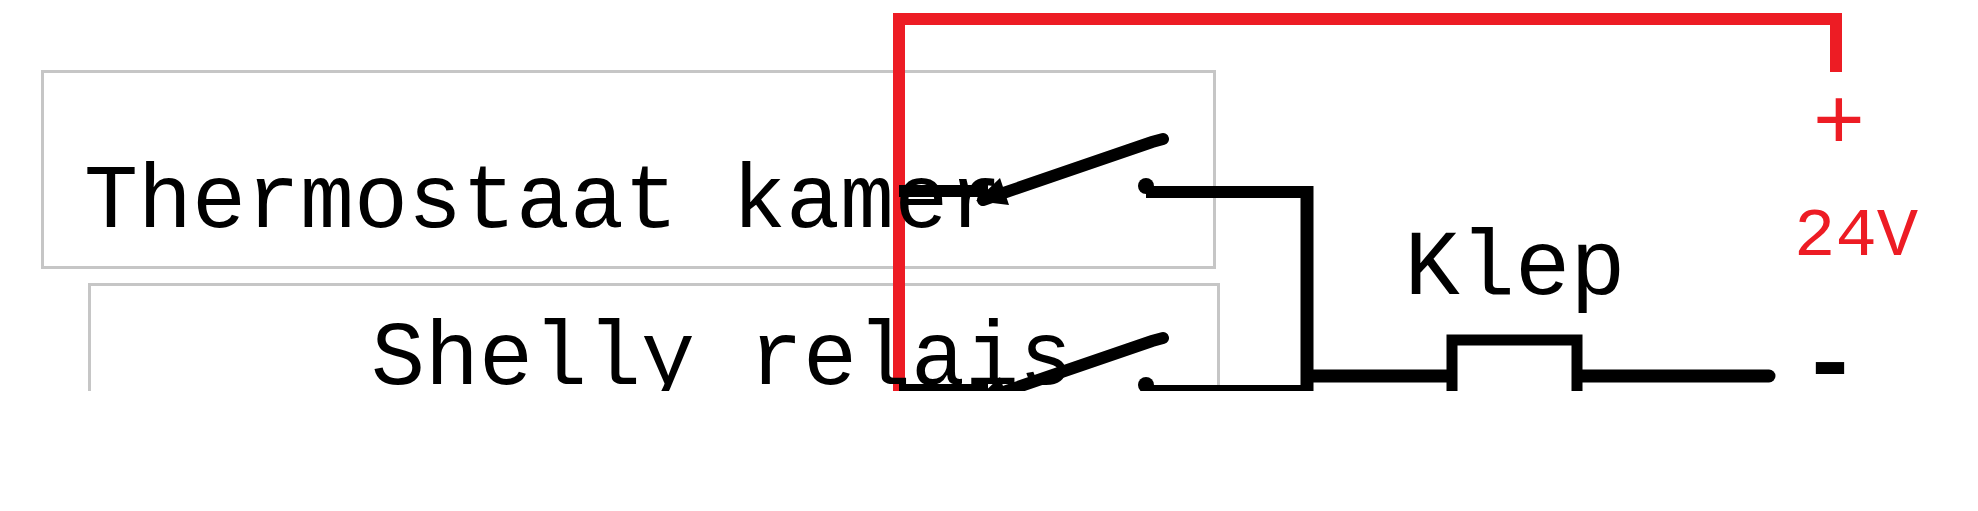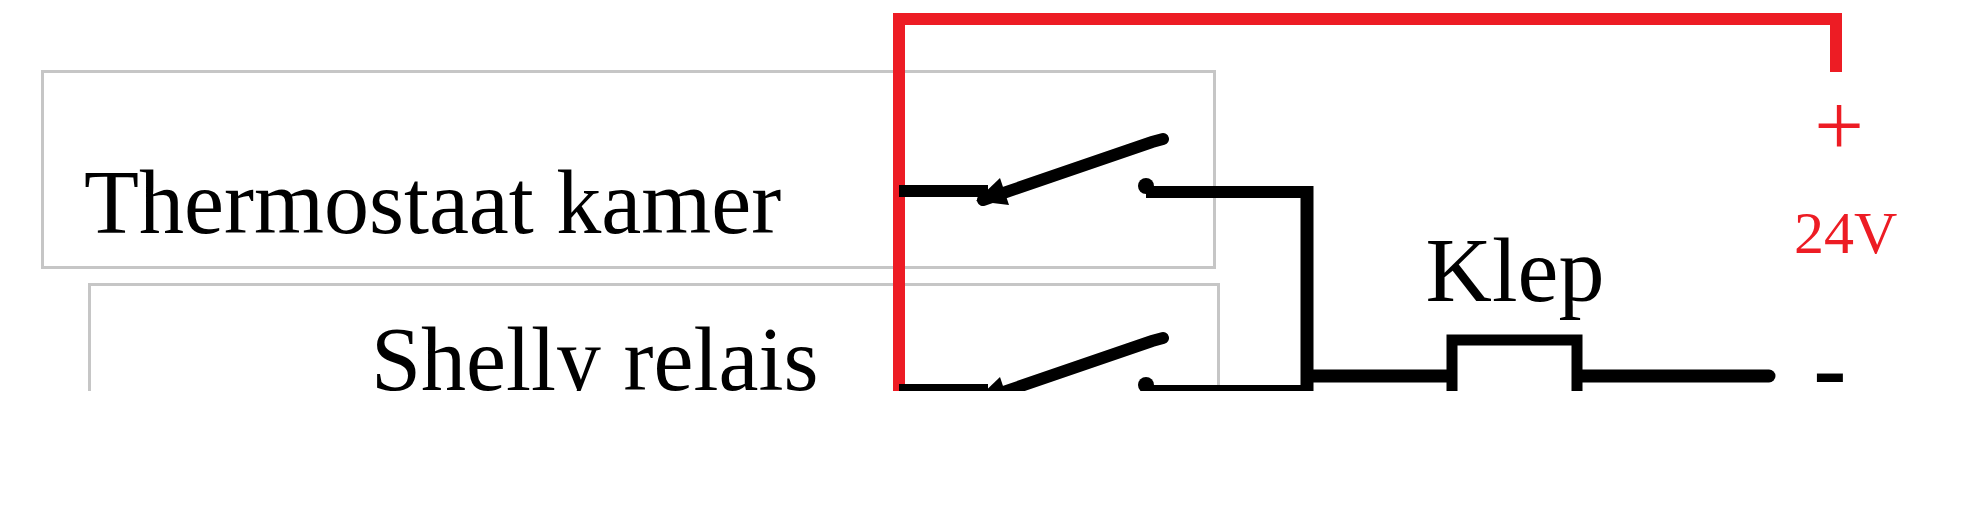--- a/index.html
+++ b/index.html
@@ -6,21 +6,21 @@
     margin: 0;
     padding: 0;
     background: #ffffff;
   }
   .canvas {
     position: relative;
     width: 1978px;
     height: 391px;
     background: #ffffff;
     overflow: hidden;
-    font-family: Liberation Serif, serif;
+    font-family: Liberation Mono, monospace;
     border-radius: 12px;
   }
   .gbox {
     position: absolute;
     border: 3px solid var(--box-border, #c6c6c6);
     background: #ffffff;
     box-sizing: border-box;
   }
   .box-thermostat { left: 41px;  top: 70px;  width: 1175px; height: 199px; }
   .box-relay      { left: 88px;  top: 283px; width: 1132px; height: 193px; }
@@ -40,21 +40,21 @@
   .lbl {
     position: absolute;
     color: var(--label-color, #000000);
     line-height: 1;
     white-space: nowrap;
   }
   .lbl-thermostat { left: 84px;   top: 158px; font-size: 90px; }
   .lbl-relay      { left: 371px;  top: 315px; font-size: 90px; }
   .lbl-valve      { left: 1515px; top: 224px; font-size: 92px; transform: translateX(-50%); }
   .lbl-plus       { left: 1839px; top: 82px;  font-size: 88px; transform: translateX(-50%); color: var(--wire-red, #ed1c24); }
-  .lbl-voltage    { left: 1794px; top: 203px; font-size: 60px; color: var(--wire-red, #ed1c24); }
+  .lbl-voltage    { left: 1794px; top: 203px; font-size: 69px; color: var(--wire-red, #ed1c24); }
   .lbl-minus      { left: 1830px; top: 318px; font-size: 100px; font-weight: bold; transform: translateX(-50%); }
 </style>
 </head>
 <body>
 
 <div class="canvas" style="--wire-red: #ed1c24; --wire-black: #000000; --box-border: #c6c6c6; --label-color: #000000;">
 
   <div class="gbox box-thermostat"></div>
   <div class="gbox box-relay"></div>
 

